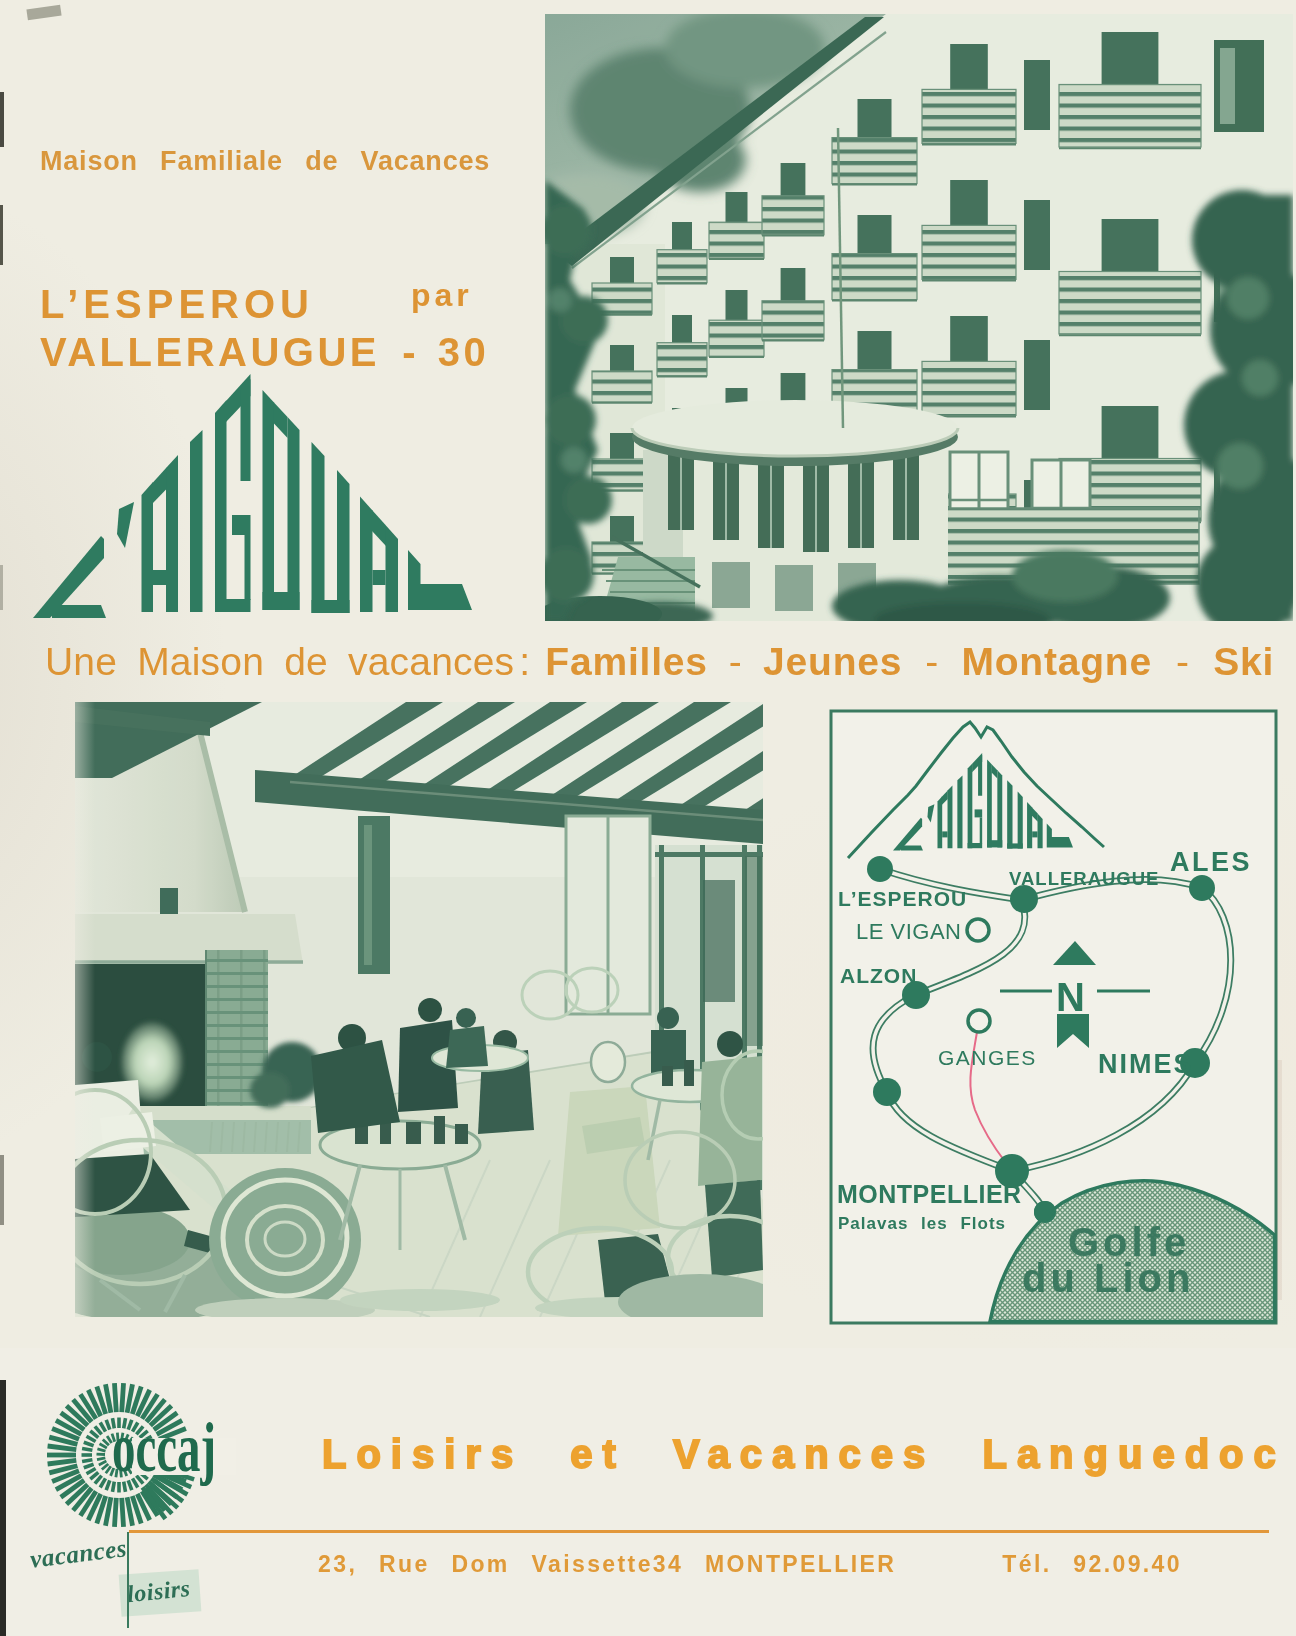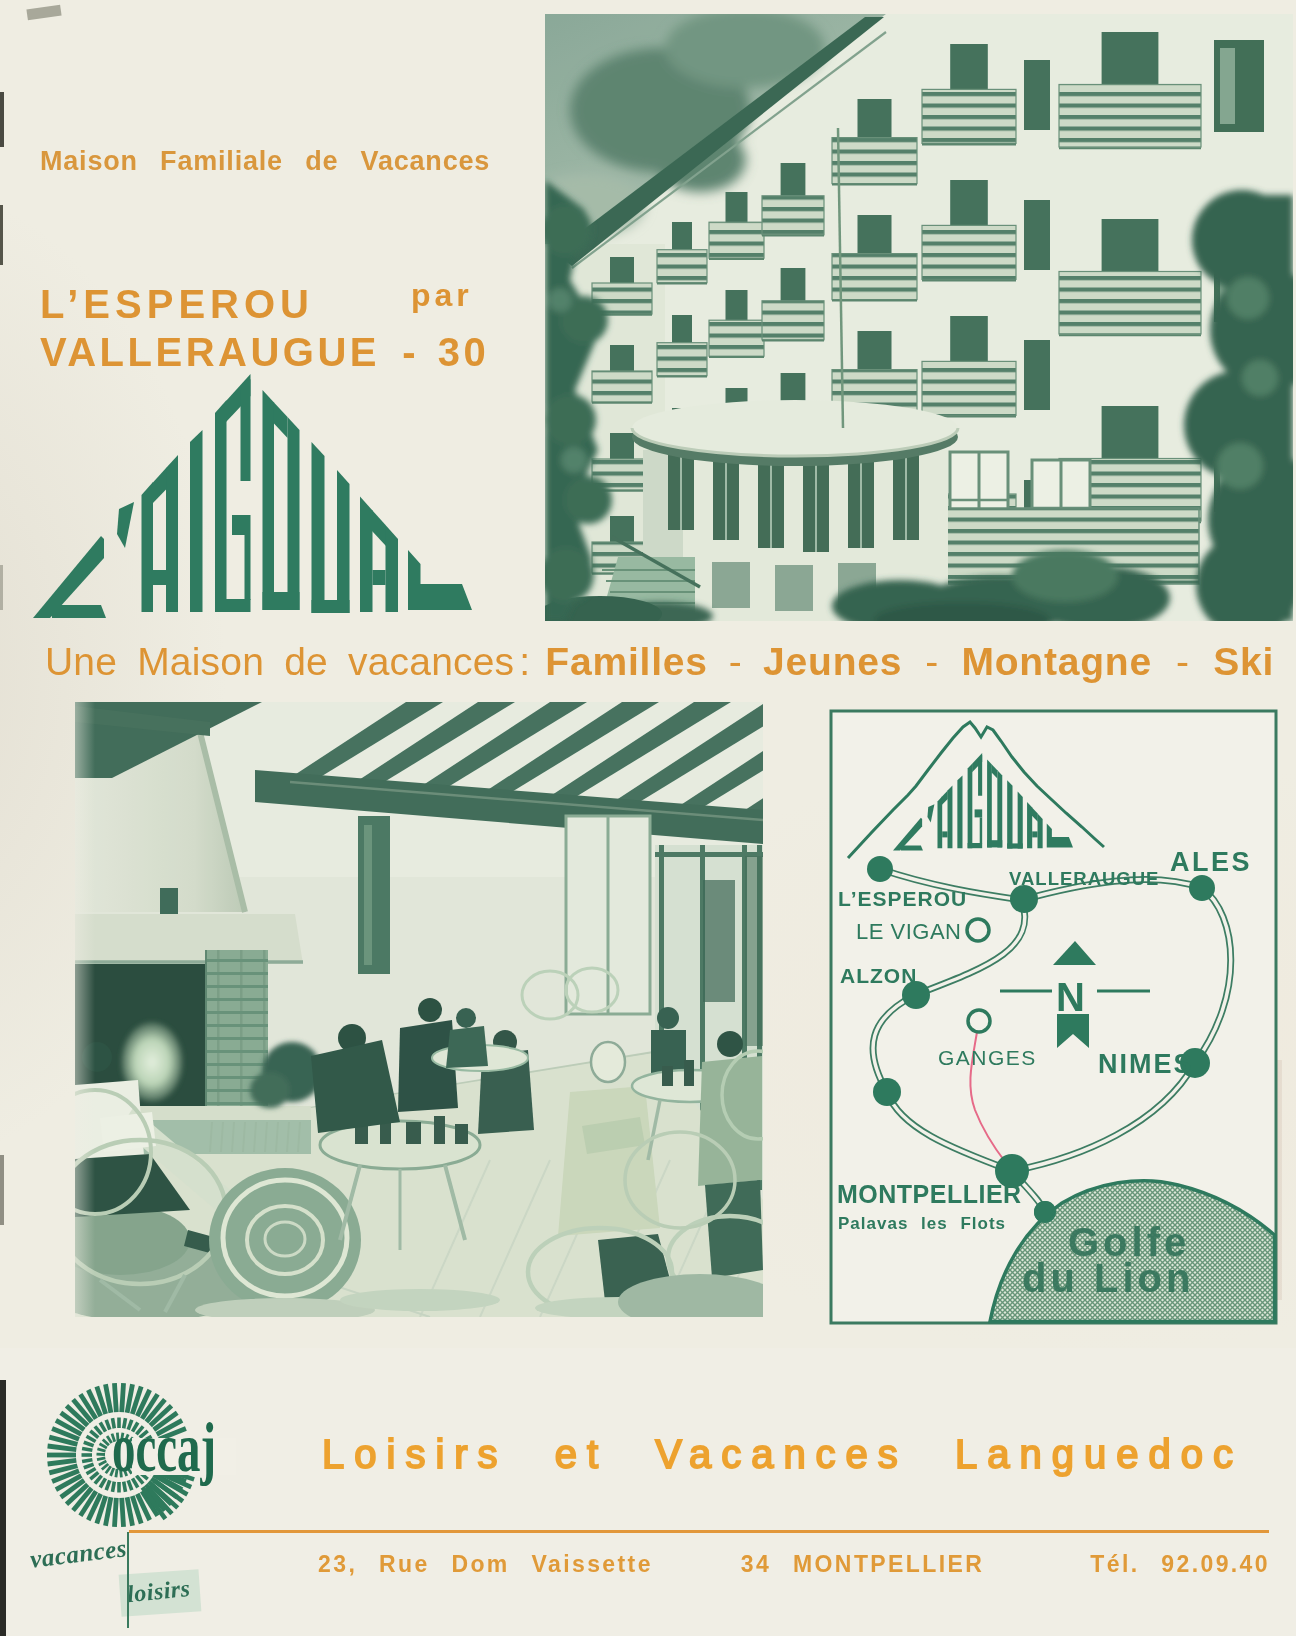--- a/index.html
+++ b/index.html
@@ -26,25 +26,25 @@
 <div class="abs" style="left:40px;top:146px;font-size:27px;font-weight:700;color:#d9973d;letter-spacing:0.8px;word-spacing:14px;">Maison Familiale de Vacances</div>
 
 <div class="abs" style="left:40px;top:282px;font-size:40px;font-weight:700;color:#dd9434;letter-spacing:5px;">L’ESPEROU</div>
 
 <div class="abs" style="left:411px;top:277px;font-size:32px;font-weight:700;color:#dd9434;letter-spacing:4px;">par</div>
 
 <div class="abs" style="left:40px;top:330px;font-size:40px;font-weight:700;color:#dd9434;letter-spacing:3.5px;">VALLERAUGUE<span style="letter-spacing:0">&nbsp; - &nbsp;</span>30</div>
 
 <div class="abs" style="left:45px;top:640px;font-size:39px;font-weight:400;color:#dd9434;letter-spacing:0.2px;word-spacing:9px;white-space:nowrap;">Une Maison de vacances<span style="margin-left:5px">:</span><span style="margin-left:15px;font-weight:700;letter-spacing:0.8px;">Familles</span><span style="margin:0 21px;">-</span><span style="font-weight:700;letter-spacing:0.8px;">Jeunes</span><span style="margin:0 23px;">-</span><span style="font-weight:700;letter-spacing:0.8px;">Montagne</span><span style="margin:0 24px;">-</span><span style="font-weight:700;letter-spacing:0.8px;">Ski</span></div>
 
-<div class="abs" style="left:322px;top:1432px;font-size:40px;font-weight:400;color:#eda22f;letter-spacing:10px;word-spacing:26px;-webkit-text-stroke:1.9px #eda22f;">Loisirs et Vacances Languedoc</div>
+<div class="abs" style="left:322px;top:1432px;font-size:40px;font-weight:700;color:#eda22f;letter-spacing:10px;word-spacing:26px;-webkit-text-stroke:1.9px #eda22f;">Loisirs et Vacances Languedoc</div>
 
 <div class="abs" style="left:129px;top:1530px;width:1140px;height:3px;background:#e2973a;"></div>
 
-<div class="abs" style="left:318px;top:1551px;font-size:23px;font-weight:700;color:#e09a38;letter-spacing:2.4px;word-spacing:13px;white-space:nowrap;">23, Rue Dom Vaissette<span style="margin-left:88px;text-align:center;">34 MONTPELLIER</span><span style="margin-left:106px;">Tél. 92.09.40</span></div>
+<div class="abs" style="left:318px;top:1551px;font-size:23px;font-weight:700;color:#e09a38;letter-spacing:2.4px;word-spacing:13px;white-space:nowrap;">23, Rue Dom Vaissette<span style="text-align:center;">34 MONTPELLIER</span><span style="margin-left:106px;">Tél. 92.09.40</span></div>
 
 <svg class="abs" style="left:25px;top:370px;" width="450" height="252" viewBox="25 370 450 252">
 <g id="aig">
 
 <polygon points="33.0,618.0 101.0,536.0 104.0,539.0 104.0,558.0 50.0,618.0" fill="#2f7b60"></polygon>
 <polygon points="52.0,605.0 101.0,605.0 106.0,618.0 52.0,618.0" fill="#2f7b60"></polygon>
 
 <polygon points="119.0,509.0 134.0,502.0 125.0,548.0 117.0,534.0" fill="#2f7b60"></polygon>
 
 <polygon points="141.5,495.0 153.0,482.0 153.0,612.0 141.5,612.0" fill="#2f7b60"></polygon>

